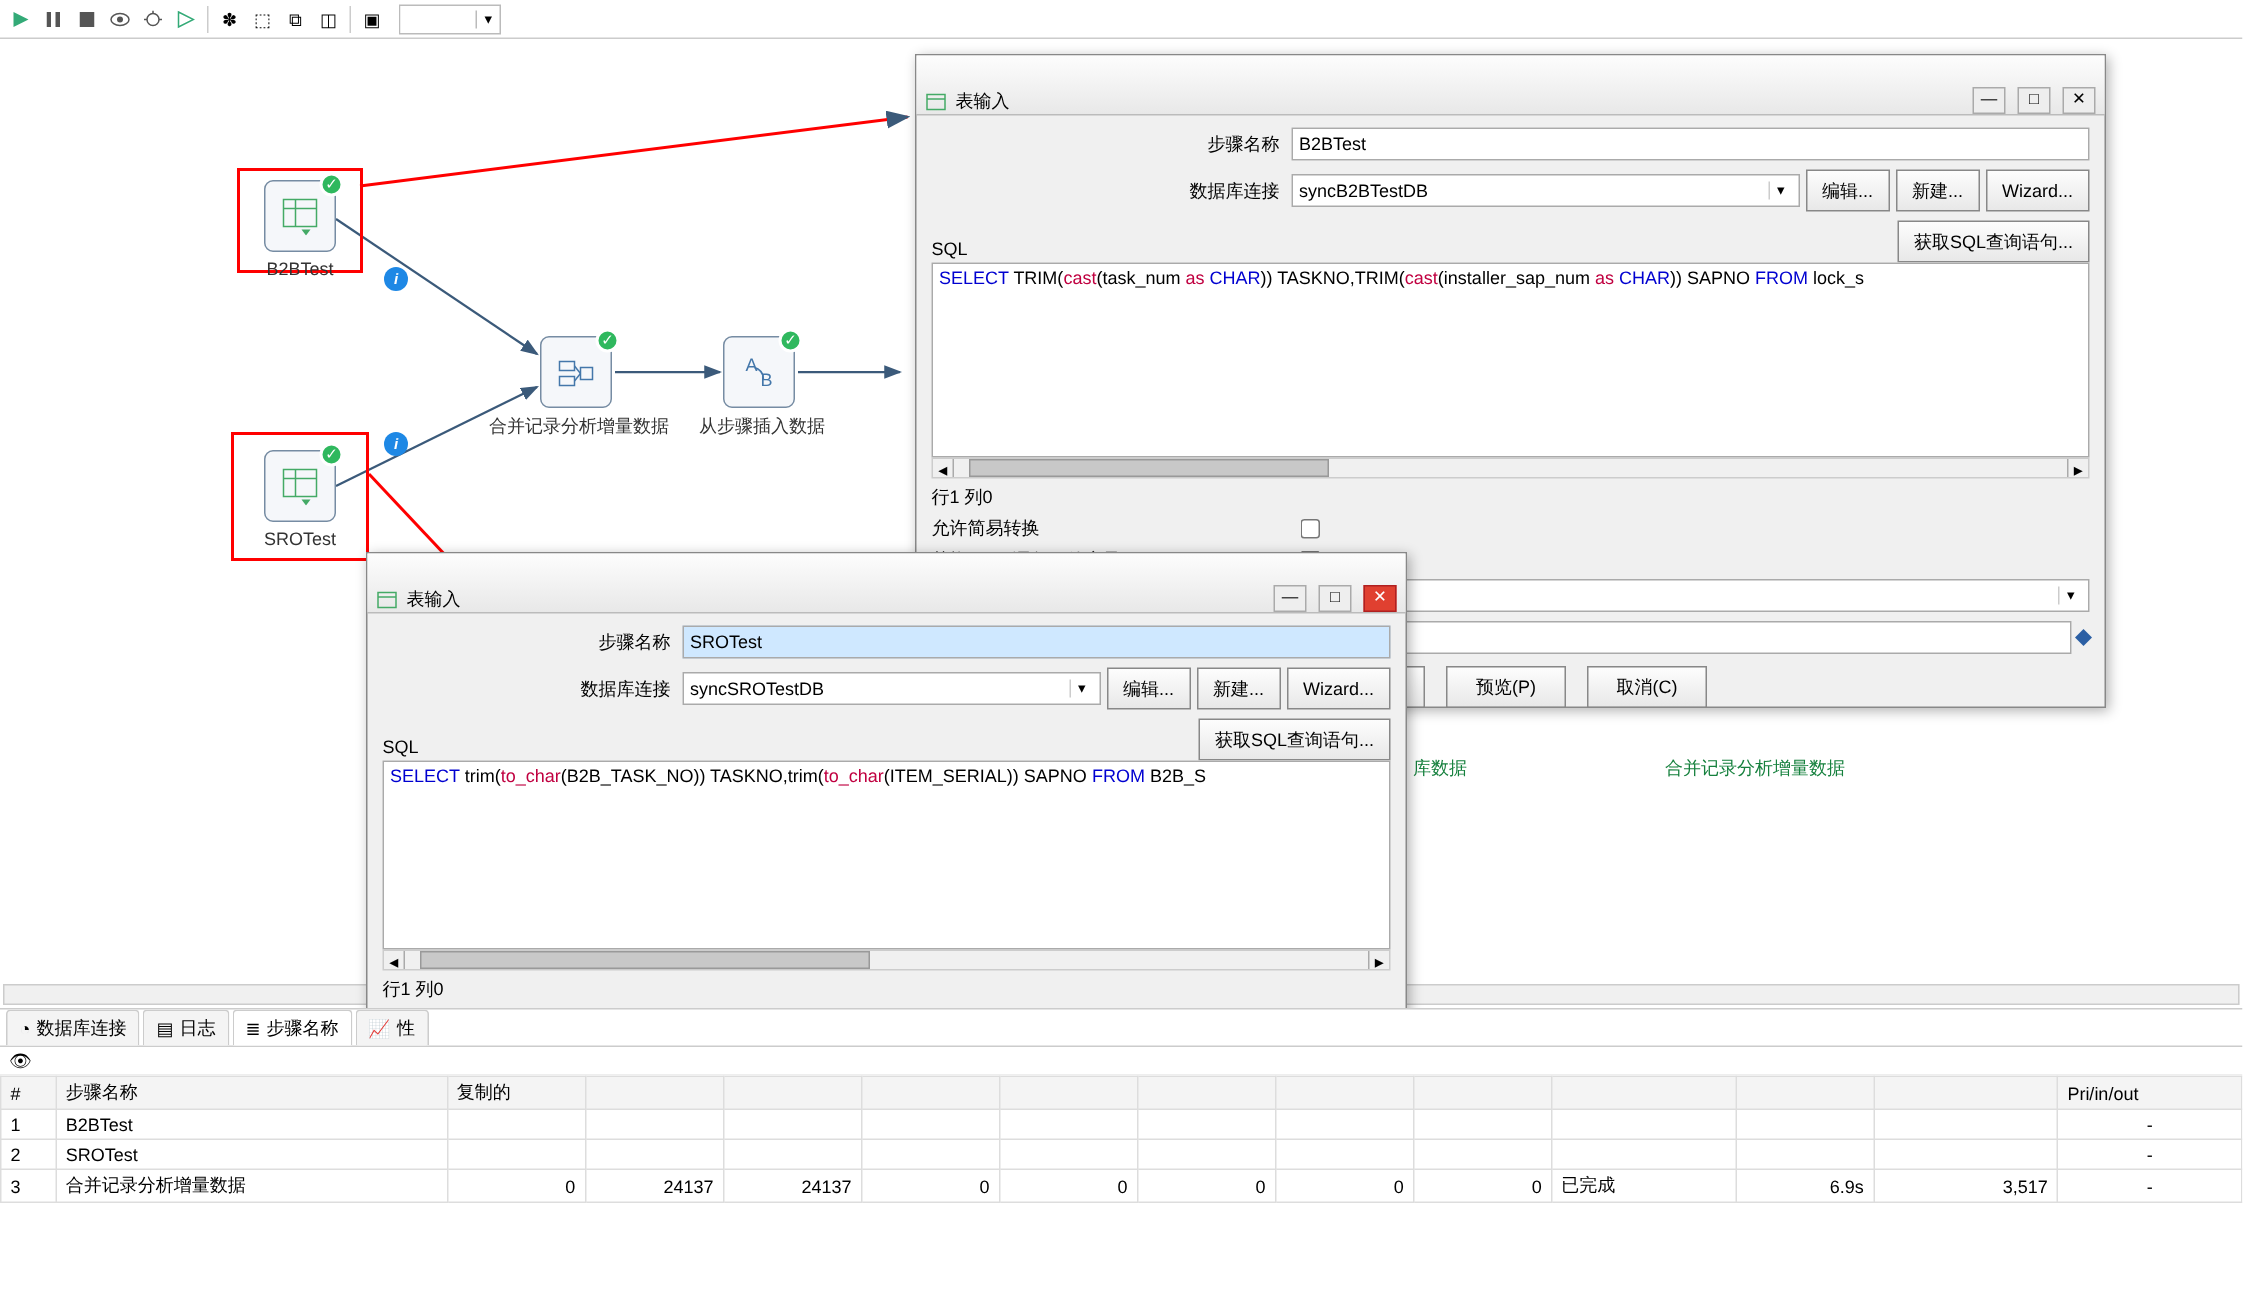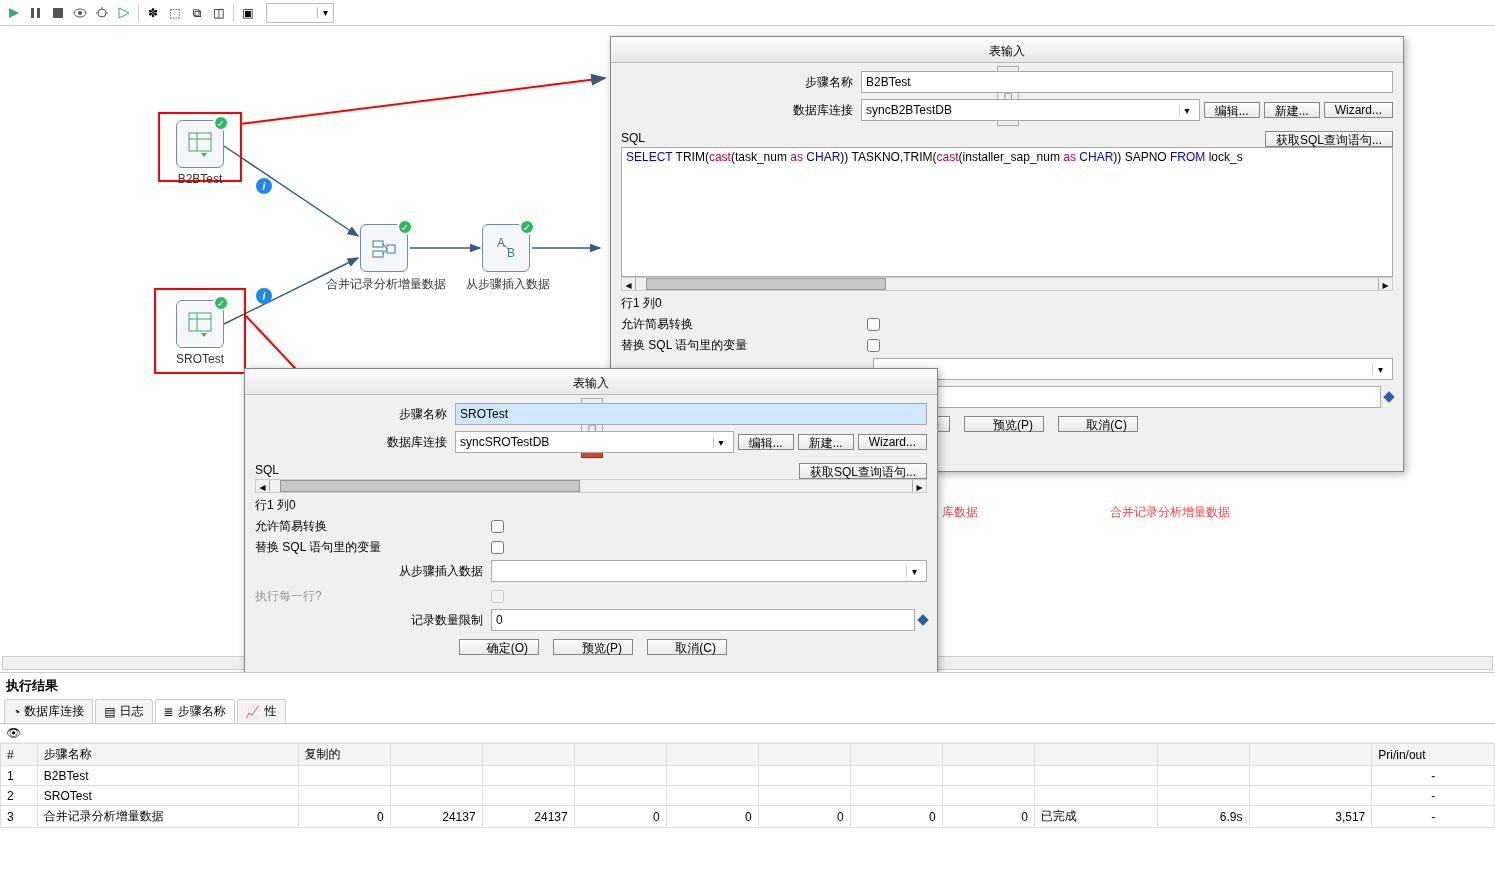--- a/index.html
+++ b/index.html
@@ -19,33 +19,33 @@
 .node .check { position: absolute; top: -6px; right: -6px; width: 16px; height: 16px; background: #2fb85e; border-radius: 50%; border: 2px solid #fff; display: flex; align-items: center; justify-content: center; color: #fff; font-size: 10px; }
 .node-label { position: absolute; width: 140px; text-align: center; font-size: 12px; color: #333; }
 .red-box { position: absolute; border: 2px solid #ff0000; }
 .info-dot { position: absolute; width: 16px; height: 16px; background: #1e88e5; border-radius: 50%; color: #fff; font-size: 10px; display: flex; align-items: center; justify-content: center; font-style: italic; font-weight: bold; }
 
 .arrow-line { position: absolute; stroke: #3b5a7a; stroke-width: 1.5; fill: none; marker-end: url(#arrowhead); }
 .red-arrow { stroke: #ff0000; stroke-width: 2; }
 
 
 .dialog { position: absolute; background: #f0f0f0; border: 1px solid #888; box-shadow: 2px 2px 8px rgba(0,0,0,0.3); }
-.dialog-title { height: 26px; background: linear-gradient(#fdfdfd, #e8e8e8); border-bottom: 1px solid #bbb; display: flex; align-items: center; padding: 0 6px; gap: 6px; flex-direction: column; }
+.dialog-title { height: 40px; background: linear-gradient(#fdfdfd, #e8e8e8); border-bottom: 1px solid #bbb; display: flex; align-items: flex-end; padding: 0 6px; gap: 6px; }
 .dialog-title .t-icon { width: 14px; height: 14px; }
 .dialog-title .t-text { flex: 1; }
 .dialog-title .win-btn { width: 22px; height: 18px; border: 1px solid #aaa; background: #eee; text-align: center; line-height: 14px; font-size: 11px; cursor: pointer; margin-left: 2px; }
 .dialog-title .win-close { background: #e04030; color: #fff; border-color: #b02020; }
 .dialog-body { padding: 8px 10px; }
 .form-row { display: flex; align-items: center; margin-bottom: 6px; }
 .form-row label { width: 240px; text-align: right; padding-right: 8px; }
 .form-row input[type="text"], .form-row .combo { flex: 1; height: 22px; border: 1px solid #aaa; padding: 0 4px; background: #fff; }
 .form-row .combo { display: flex; align-items: center; }
 .form-row .combo span:first-child { flex: 1; }
 .form-row .combo .cbo-arrow { width: 16px; text-align: center; border-left: 1px solid #ccc; cursor: pointer; font-size: 10px; }
-.btn { height: 16px; padding: 0 10px; border: 1px solid #888; background: linear-gradient(#fdfdfd,#e8e8e8); cursor: pointer; margin-left: 4px; text-align: right; }
+.btn { height: 28px; padding: 0 10px; border: 1px solid #888; background: linear-gradient(#fdfdfd,#e8e8e8); cursor: pointer; margin-left: 4px; }
 .sql-label { margin: 4px 0 2px 0; }
 .sql-box { border: 1px solid #aaa; background: #fff; font-family: "Courier New", monospace; font-size: 12px; padding: 2px 4px; white-space: pre; overflow: hidden; position: relative; }
 .sql-scroll { height: 14px; border: 1px solid #ccc; background: #f0f0f0; margin-top: 0; display: flex; }
 .sql-scroll .thumb { background: #c8c8c8; border: 1px solid #999; }
 .kw-blue { color: #0000d0; }
 .kw-red { color: #c00040; }
 .status-line { margin: 4px 0; }
 .chk-row { display: flex; align-items: center; margin-bottom: 4px; }
 .chk-row label { text-align: left; padding-right: 6px; }
 .chk-row input[type="checkbox"] { }
@@ -63,21 +63,21 @@
 .grid { flex: 1; overflow: hidden; }
 .grid table { border-collapse: collapse; width: 100%; }
 .grid th, .grid td { border: 1px solid #ddd; padding: 2px 6px; text-align: left; height: 20px; font-size: 12px; }
 .grid th { background: #f4f4f4; font-weight: normal; }
 .grid td.num { text-align: right; }
 .grid td.center { text-align: center; }
 
 .hscroll { position: absolute; left: 2px; right: 2px; height: 14px; background: #f0f0f0; border: 1px solid #ccc; }
 .hscroll.top-canvas { top: 656px; }
 
-.side-labels { position: absolute; font-size: 12px; color: #ef4444; }
+.side-labels { position: absolute; font-size: 12px; color: #15803d; }
 </style>
 </head>
 <body>
 
 <div class="toolbar">
   <div class="tool-btn">
       <svg width="12" height="12">
         <polygon points="1,1 11,6 1,11" fill="#3a7"></polygon>
       </svg>
     </div>
@@ -286,20 +286,21 @@
         <span class="cbo-arrow">▾</span>
       </div>
       <button class="btn">编辑...</button>
       <button class="btn">新建...</button>
       <button class="btn">Wizard...</button>
     </div>
     <div style="display:flex;align-items:flex-end">
       <div class="sql-label" style="flex:1">SQL</div>
       <button class="btn">获取SQL查询语句...</button>
     </div>
+    <div class="sql-box" style="height:126px"><span class="kw-blue">SELECT</span><span> trim(</span><span class="kw-red">to_char</span><span>(B2B_TASK_NO)) TASKNO,trim(</span><span class="kw-red">to_char</span><span>(ITEM_SERIAL)) SAPNO </span><span class="kw-blue">FROM</span><span> B2B_S</span></div>
     <div class="sql-scroll">
         <div style="width:14px;border-right:1px solid #aaa;text-align:center">◂</div>
         <div class="thumb" style="width:300px;margin-left:10px"></div>
         <div style="flex:1"></div>
         <div style="width:14px;border-left:1px solid #aaa;text-align:center">▸</div>
       </div>
     <div class="status-line">行1 列0</div>
     <div class="chk-row">
         <label style="width:236px">允许简易转换</label>
         <input type="checkbox" style="">
@@ -330,21 +331,20 @@
       <button class="btn" style="width:80px">取消(C)</button>
     </div>
     <div class="help-btn">
         <span style="border:1px solid #888;border-radius:50%;width:14px;height:14px;display:inline-flex;align-items:center;justify-content:center">?</span>
         <span>Help</span>
       </div>
   </div>
 </div>
 
 <div class="bottom">
-  <h4>执行结果</h4>
   <div class="tabs">
     <div class="tab">
         <span>◔</span>
         <span>数据库连接</span>
       </div>
     <div class="tab">
         <span>▤</span>
         <span>日志</span>
       </div>
     <div class="tab active">

